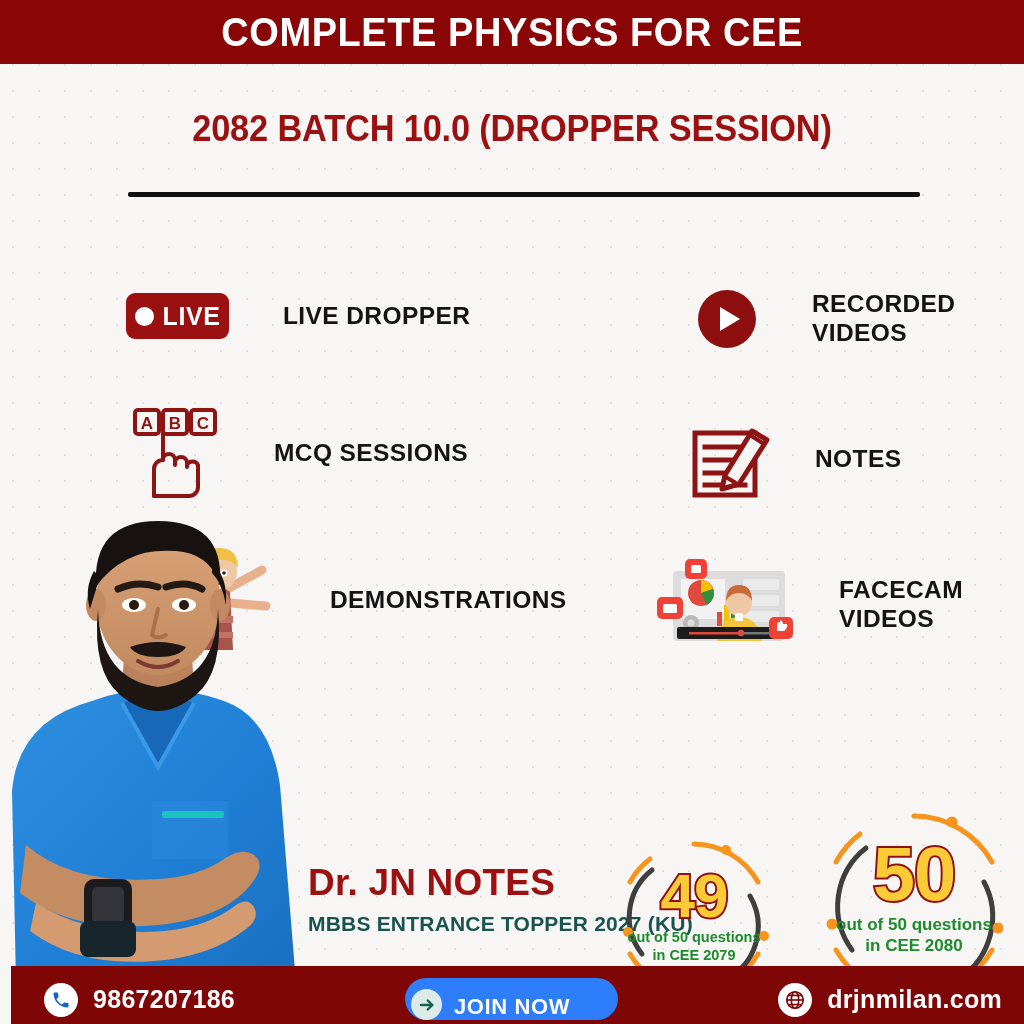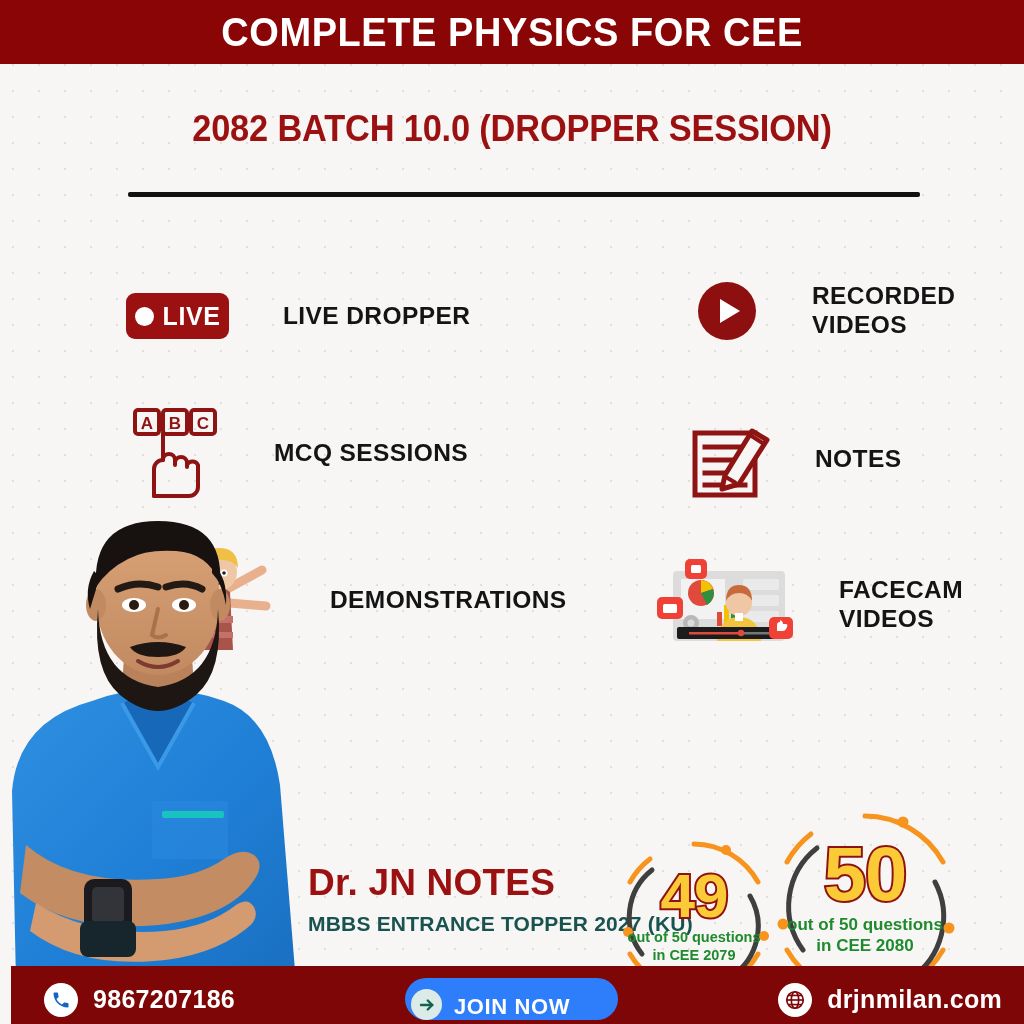--- a/index.html
+++ b/index.html
@@ -66,21 +66,21 @@
     font-size:24.5px;
     font-weight:bold;
     letter-spacing:0.4px;
     line-height:1.18;
     white-space:pre-line;
   }
 
   
   #f-live      { left:126px; top:293px; }
   #f-live .label   { margin-left:54px; }
-  #f-recorded  { left:698px; top:282px; }
+  #f-recorded  { left:698px; top:290px; }
   #f-recorded .label { margin-left:56px; }
   #f-mcq       { left:132px; top:407px; }
   #f-mcq .label    { margin-left:56px; }
   #f-notes     { left:689px; top:417px; }
   #f-notes .label  { margin-left:42px; }
   #f-demo      { left:188px; top:540px; }
   #f-demo .label   { margin-left:56px; }
   #f-facecam   { left:655px; top:557px; }
   #f-facecam .label{ margin-left:36px; }
 
@@ -119,21 +119,21 @@
     color:#9b1111; font-size:37px; font-weight:bold; letter-spacing:0.2px;
   }
   .doc-sub {
     color:#19534f; font-size:21px; font-weight:bold; letter-spacing:0.2px;
     margin-top:8px;
   }
 
   
   .badge { position:absolute; }
   #badge-49 { left:612px; top:836px; width:164px; height:164px; }
-  #badge-50 { left:767px; top:808px; width:196px; height:196px; }
+  #badge-50 { left:816px; top:808px; width:196px; height:196px; }
   .badge .num {
     position:absolute; left:0; width:100%;
     text-align:center;
     font-weight:bold;
     color:#FBCB37;
     -webkit-text-stroke:4px #8f1212;
     paint-order:stroke fill;
     letter-spacing:-1px;
   }
   #badge-49 .num { top:24px; font-size:62px; }

